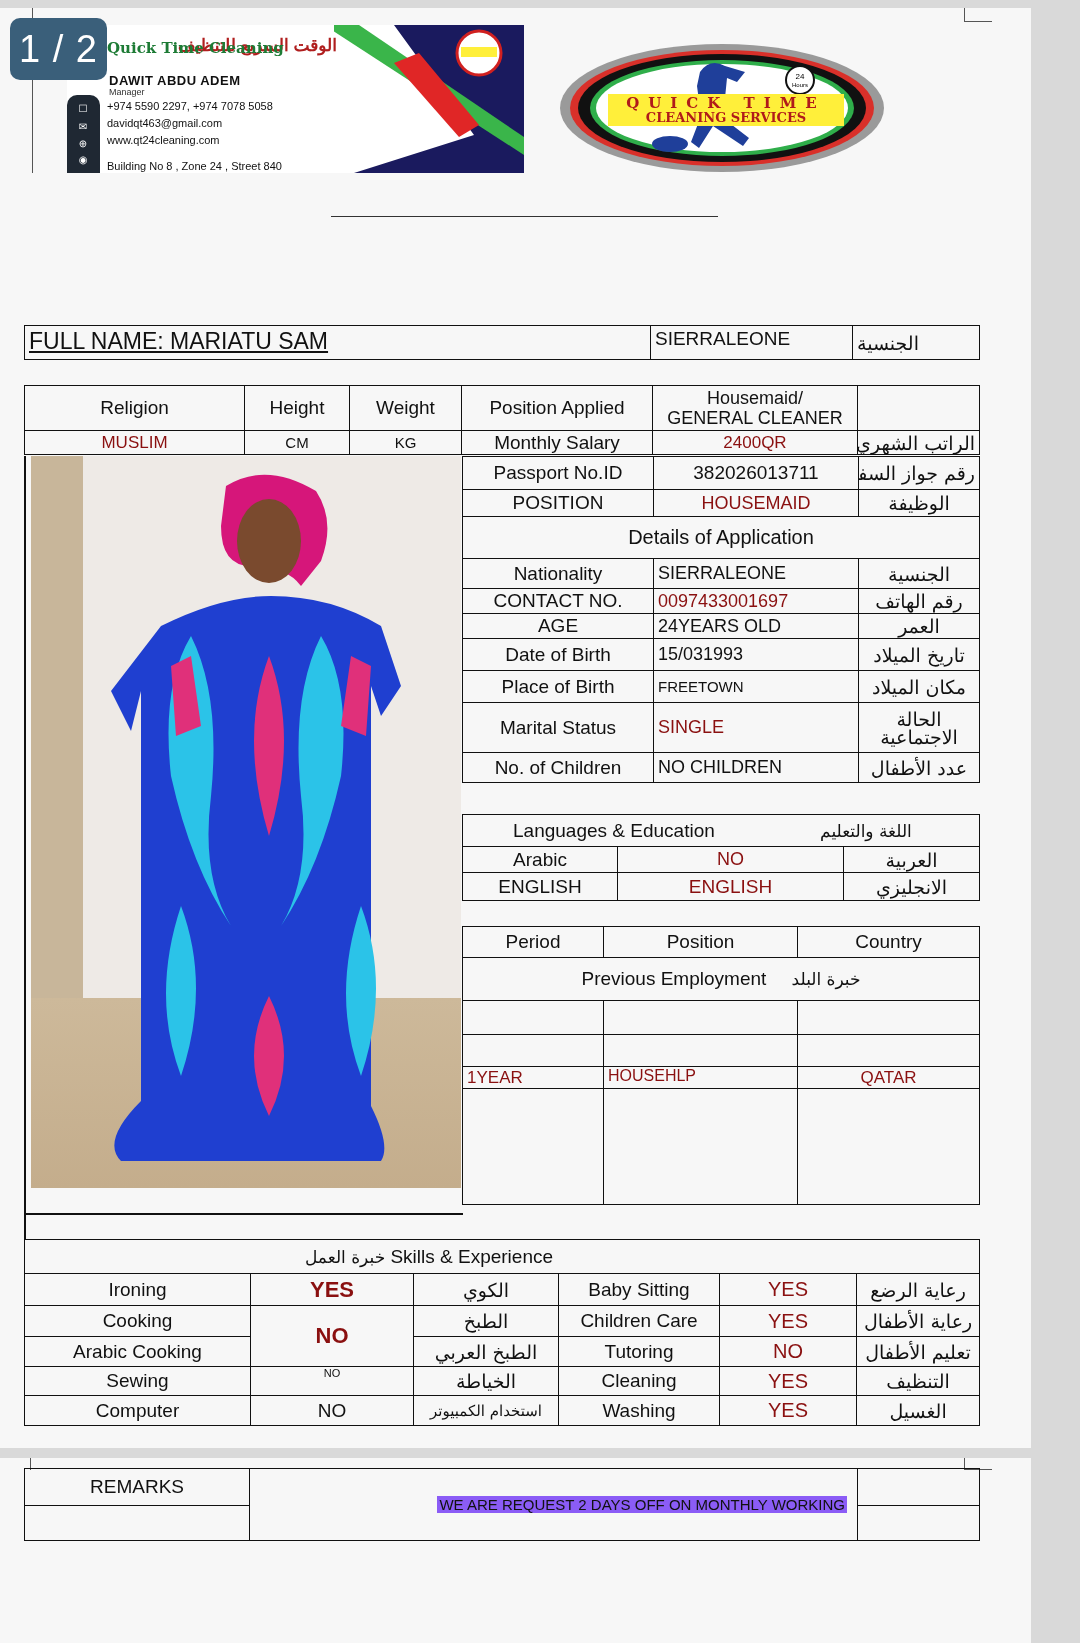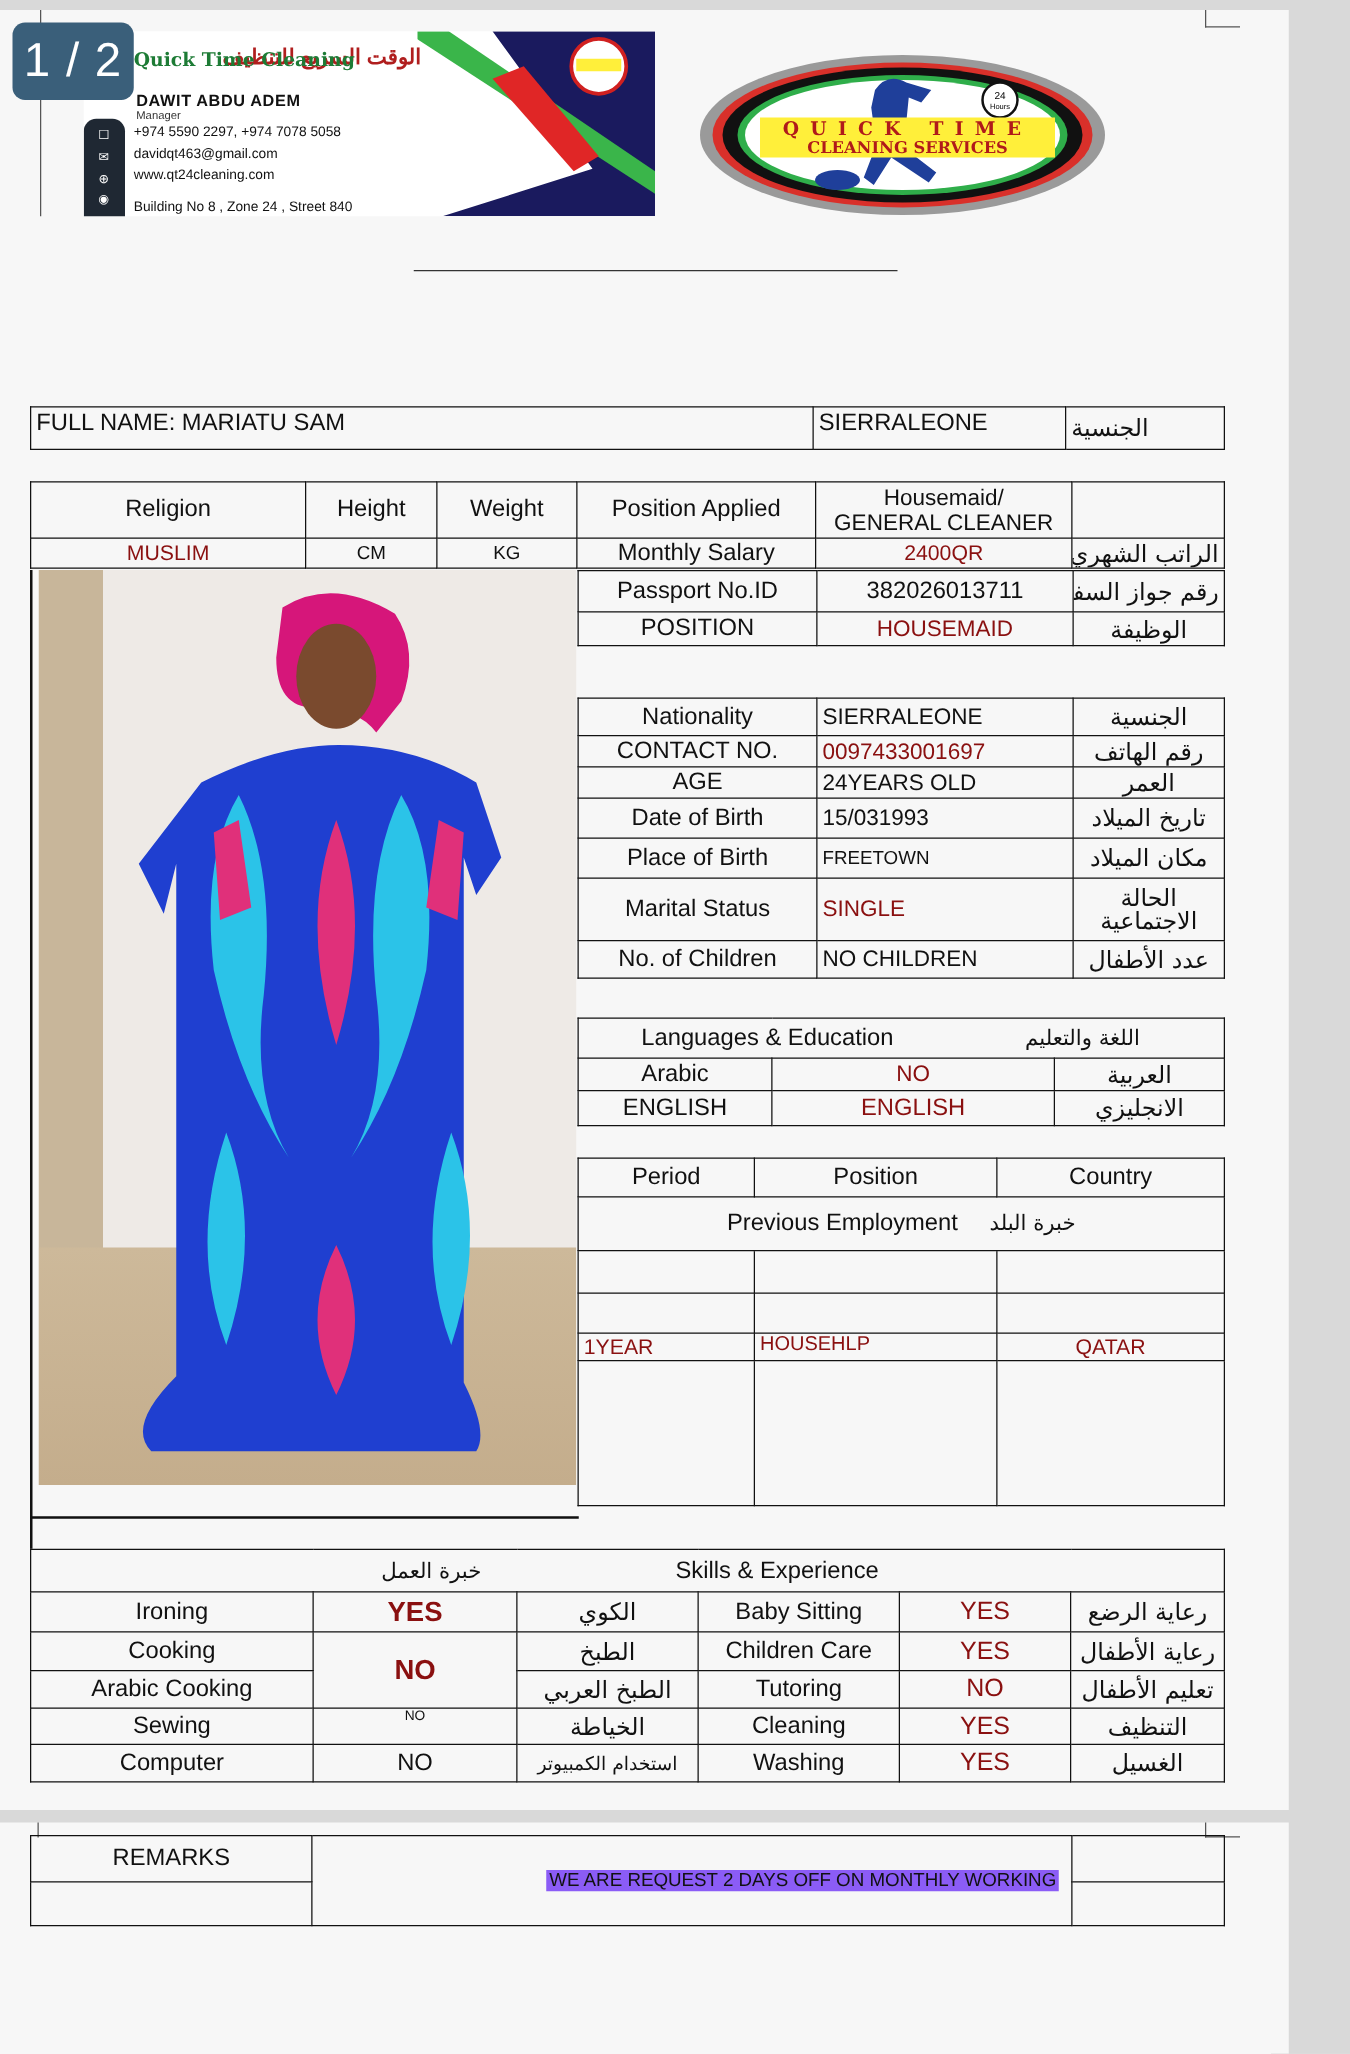--- a/index.html
+++ b/index.html
@@ -95,21 +95,21 @@
 <div class="rule"></div>
 
 <table class="grid" style="left:24px;top:325px;width:955px;height:35px;">
   <colgroup>
       <col style="width:626px">
       <col style="width:202px">
       <col style="width:127px">
     </colgroup>
   <tbody>
       <tr>
-    <td class="left" style="font-size:19px;vertical-align:top;padding-top:2px;">FULL NAME: MARIATU SAM</td>
+    <td class="left" style="font-size:23px;vertical-align:top;padding-top:2px;text-decoration:underline;">FULL NAME: MARIATU SAM</td>
     <td class="left" style="vertical-align:top;padding-top:2px;">SIERRALEONE</td>
     <td class="left ar-txt" style="text-align:left">الجنسية</td>
   </tr>
 </tbody>
   </table>
 
 <table class="grid" style="left:24px;top:385px;width:955px;">
   <colgroup>
       <col style="width:220px">
       <col style="width:105px">
@@ -165,20 +165,23 @@
       <tr style="height:33px">
     <td>Passport No.ID</td>
     <td>382026013711</td>
     <td class="ar-txt">رقم جواز السفر</td>
   </tr>
   <tr style="height:27px">
     <td>POSITION</td>
     <td class="red" style="font-size:18px">HOUSEMAID</td>
     <td class="ar-txt">الوظيفة</td>
   </tr>
+  <tr style="height:42px">
+    <td colspan="3" style="font-size:20px">Details of Application</td>
+  </tr>
 </tbody>
   </table>
 
 <table class="grid" style="left:462px;top:558px;width:517px;">
   <colgroup>
       <col style="width:191px">
       <col style="width:205px">
       <col style="width:121px">
     </colgroup>
   <tbody>
@@ -296,21 +299,21 @@
       <col style="width:163px">
       <col style="width:145px">
       <col style="width:161px">
       <col style="width:137px">
       <col style="width:123px">
     </colgroup>
   <tbody>
       <tr style="height:34px">
     <td colspan="6" style="text-align:left;padding-left:280px">
       <span class="ar-txt">خبرة العمل</span>
-      <span style="margin-left:150px">Skills &amp; Experience</span>
+      <span style="">Skills &amp; Experience</span>
     </td>
   </tr>
   <tr style="height:32px">
     <td>Ironing</td>
     <td class="red" style="font-size:22px;font-weight:bold">YES</td>
     <td class="ar-txt">الكوي</td>
     <td>Baby Sitting</td>
     <td class="red" style="font-size:20px">YES</td>
     <td class="ar-txt">رعاية الرضع</td>
   </tr>

